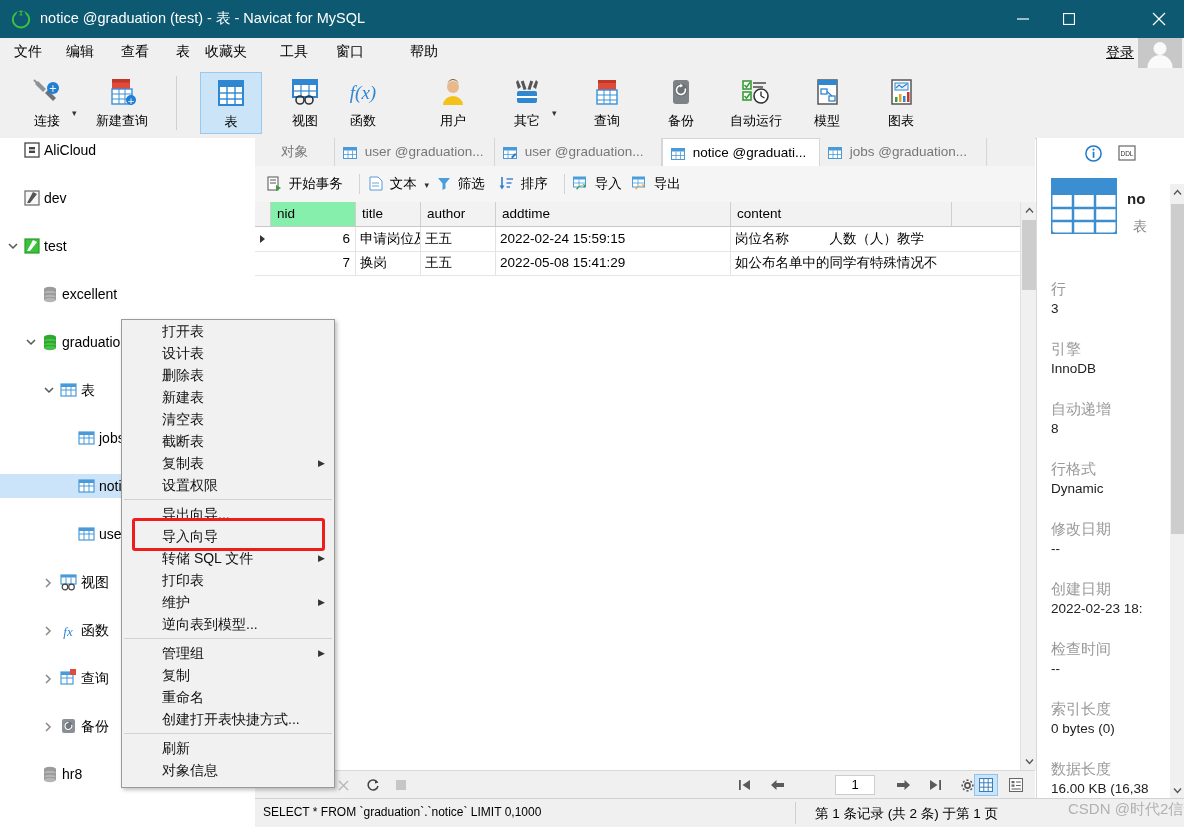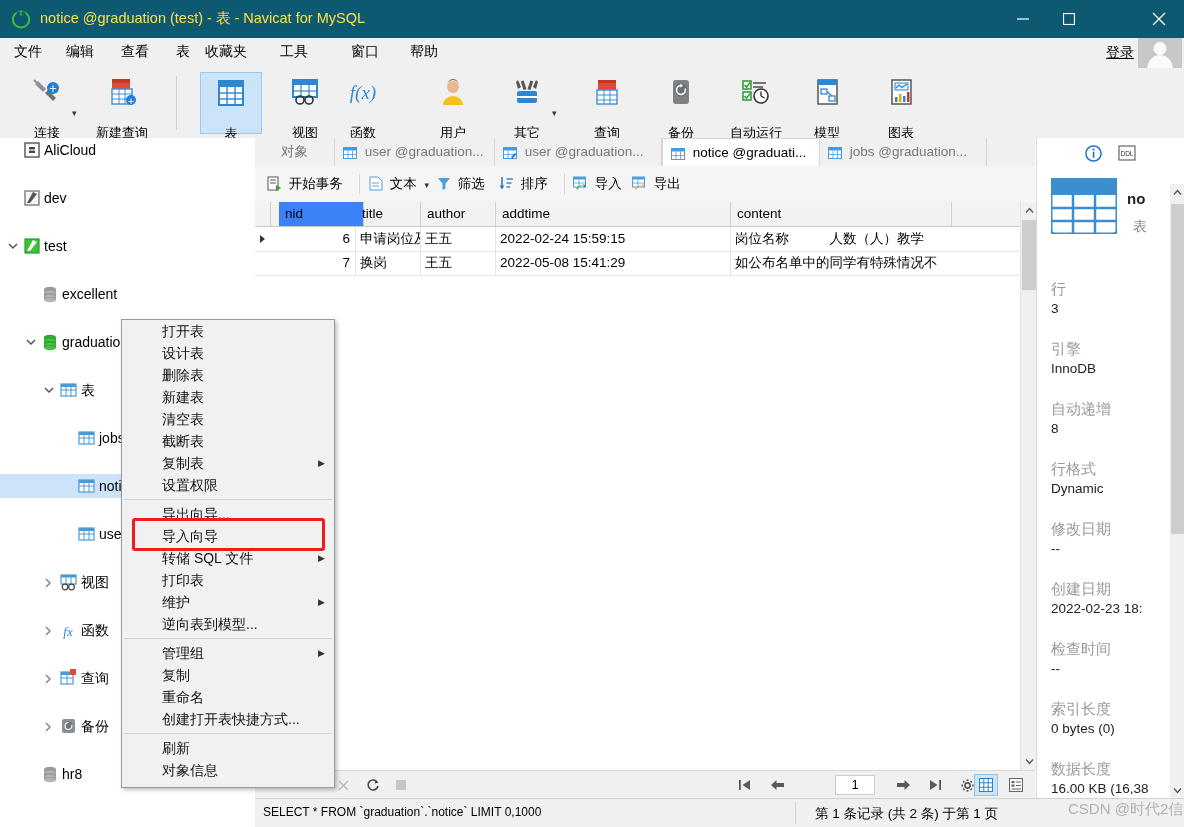--- a/index.html
+++ b/index.html
@@ -7,40 +7,40 @@
     width:1184px;height:827px;overflow:hidden;
     font-family:"Liberation Sans","DejaVu Sans",sans-serif;
     font-size:13px;color:#000;background:#fff;
     -webkit-font-smoothing:none;
   }
   .app{position:relative;width:1184px;height:827px;}
 
   
   .titlebar{position:absolute;left:0;top:0;width:1184px;height:38px;background:#0d5971;}
   .tb-logo{position:absolute;left:10px;top:8px;width:22px;height:22px;}
-  .tb-title{position:absolute;left:40px;top:9px;color:#fde047;font-size:14.5px;white-space:nowrap;}
+  .tb-title{position:absolute;left:40px;top:9px;color:#ffffff;font-size:14.5px;white-space:nowrap;}
   .tb-btn{position:absolute;top:0;width:46px;height:38px;cursor:default;}
   .tb-min{right:138px;}
   .tb-max{right:92px;}
   .tb-close{right:0px;width:50px;}
   .tb-btn svg{position:absolute;left:50%;top:50%;transform:translate(-50%,-50%);}
 
   
   .menubar{position:absolute;left:0;top:38px;width:1184px;height:30px;background:#f0f0f0;}
   .menubar .mi{position:absolute;top:5px;font-size:14px;color:#000;white-space:nowrap;cursor:default;}
   .login{position:absolute;right:50px;top:44px;font-size:14px;color:#000;text-decoration:underline;cursor:pointer;}
   .avatar{position:absolute;right:2px;top:38px;width:44px;height:30px;background:#c8c8c8;overflow:hidden;}
   .avatar .head{position:absolute;left:50%;top:4px;transform:translateX(-50%);width:13px;height:13px;border-radius:50%;background:#fafafa;}
   .avatar .body{position:absolute;left:50%;top:17px;transform:translateX(-50%);width:25px;height:20px;border-radius:13px 13px 0 0;background:#fafafa;}
 
   
   .toolbar{position:absolute;left:0;top:68px;width:1184px;height:70px;background:#f0f0f0;border-bottom:1px solid #d4d4d4;}
   .tbi{position:absolute;top:4px;width:62px;height:62px;text-align:center;cursor:default;}
   .tbi .ic{height:40px;display:flex;align-items:center;justify-content:center;}
-  .tbi .lb{font-size:13px;color:#000;margin-top:12px;white-space:nowrap;}
+  .tbi .lb{font-size:13px;color:#000;margin-top:0px;white-space:nowrap;}
   .tbi.sel{background:#cce4f7;border:1px solid #99c9ef;box-sizing:border-box;}
   .tb-sep{position:absolute;top:8px;width:1px;height:54px;background:#d0d0d0;}
   .caret{position:absolute;font-size:9px;color:#333;top:40px;}
 
   
   .tree{position:absolute;left:0;top:138px;width:255px;height:660px;background:#fff;overflow:hidden;
         border-right:1px solid #d4d4d4;}
   .trow{position:relative;height:24px;line-height:24px;font-size:14px;white-space:nowrap;cursor:default;}
   .trow.sel{background:#cbe4f9;}
   .tw{position:absolute;width:14px;height:24px;}
@@ -59,21 +59,21 @@
   .gridbar{position:absolute;left:255px;top:166px;width:780px;height:36px;background:#f5f5f5;border-bottom:1px solid #dcdcdc;}
   .gb{position:absolute;top:6px;height:24px;line-height:24px;font-size:13.5px;white-space:nowrap;cursor:default;padding:0 3px;}
   .gb .gic{display:inline-block;vertical-align:-3px;margin-right:3px;}
   .gb-sep{position:absolute;top:8px;width:1px;height:20px;background:#d4d4d4;}
 
   
   .grid{position:absolute;left:255px;top:202px;width:765px;height:568px;background:#fff;overflow:hidden;}
   .ghead{position:absolute;left:0;top:0;width:765px;height:24px;background:#f2f2f2;border-bottom:1px solid #c8c8c8;}
   .gh{position:absolute;top:0;height:24px;line-height:24px;font-size:13.5px;padding-left:6px;
       box-sizing:border-box;border-right:1px solid #cfcfcf;white-space:nowrap;cursor:default;}
-  .gh.first{background:#3b82f6;margin-left:8px;}
+  .gh.first{background:#86efac;}
   .grow{position:absolute;left:0;width:765px;height:24px;border-bottom:1px solid #e6e6e6;}
   .gc{position:absolute;top:0;height:24px;line-height:24px;font-size:13.5px;box-sizing:border-box;
       border-right:1px solid #e3e3e3;padding:0 4px;white-space:nowrap;overflow:hidden;}
   .gc.num{text-align:right;padding-right:5px;}
   .rowmark{position:absolute;left:0;top:0;width:16px;height:24px;}
   .gvscroll{position:absolute;left:1020px;top:202px;width:16px;height:568px;background:#f0f0f0;border-left:1px solid #e0e0e0;}
   .gvscroll .arrow{position:absolute;left:0;width:16px;height:17px;display:flex;align-items:center;justify-content:center;}
   .gvscroll .up{top:0;}
   .gvscroll .dn{bottom:0;}
   .gvscroll .thumb{position:absolute;left:1px;top:18px;width:14px;height:70px;background:#cdcdcd;}
@@ -153,21 +153,21 @@
     </div>
   </div>
 
   <div class="menubar">
     <div class="mi" style="left:14px">文件</div>
     <div class="mi" style="left:66px">编辑</div>
     <div class="mi" style="left:121px">查看</div>
     <div class="mi" style="left:176px">表</div>
     <div class="mi" style="left:205px">收藏夹</div>
     <div class="mi" style="left:280px">工具</div>
-    <div class="mi" style="left:351px">窗口</div>
+    <div class="mi" style="left:336px">窗口</div>
     <div class="mi" style="left:410px">帮助</div>
   </div>
   <div class="login">登录</div>
   <div class="avatar">
     <div class="head"></div>
     <div class="body"></div>
   </div>
 
   <div class="toolbar">
 

